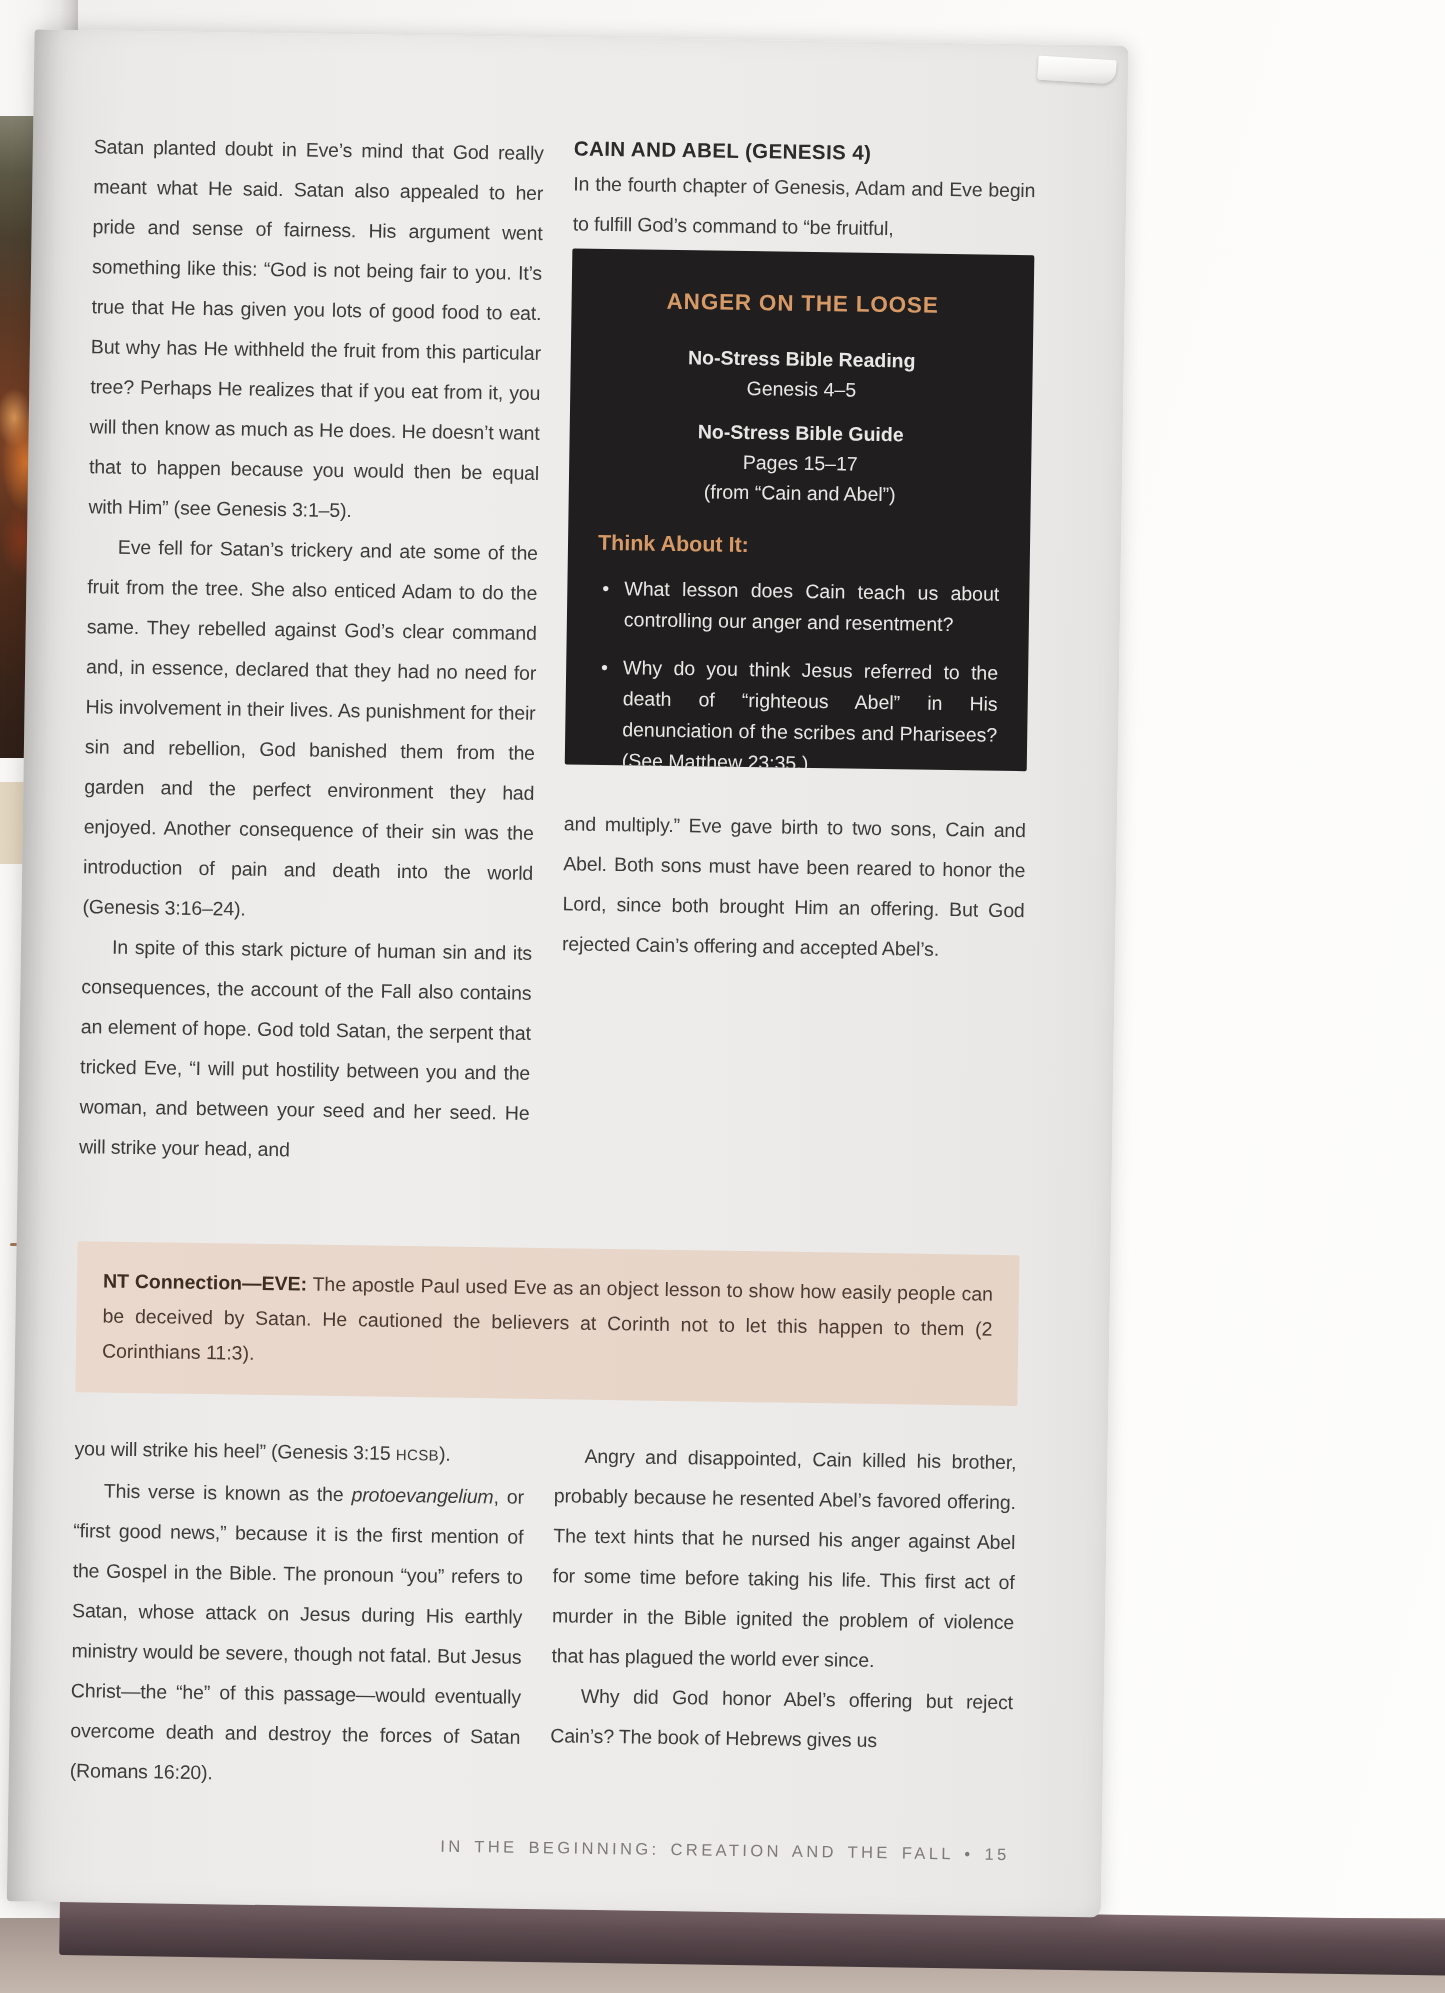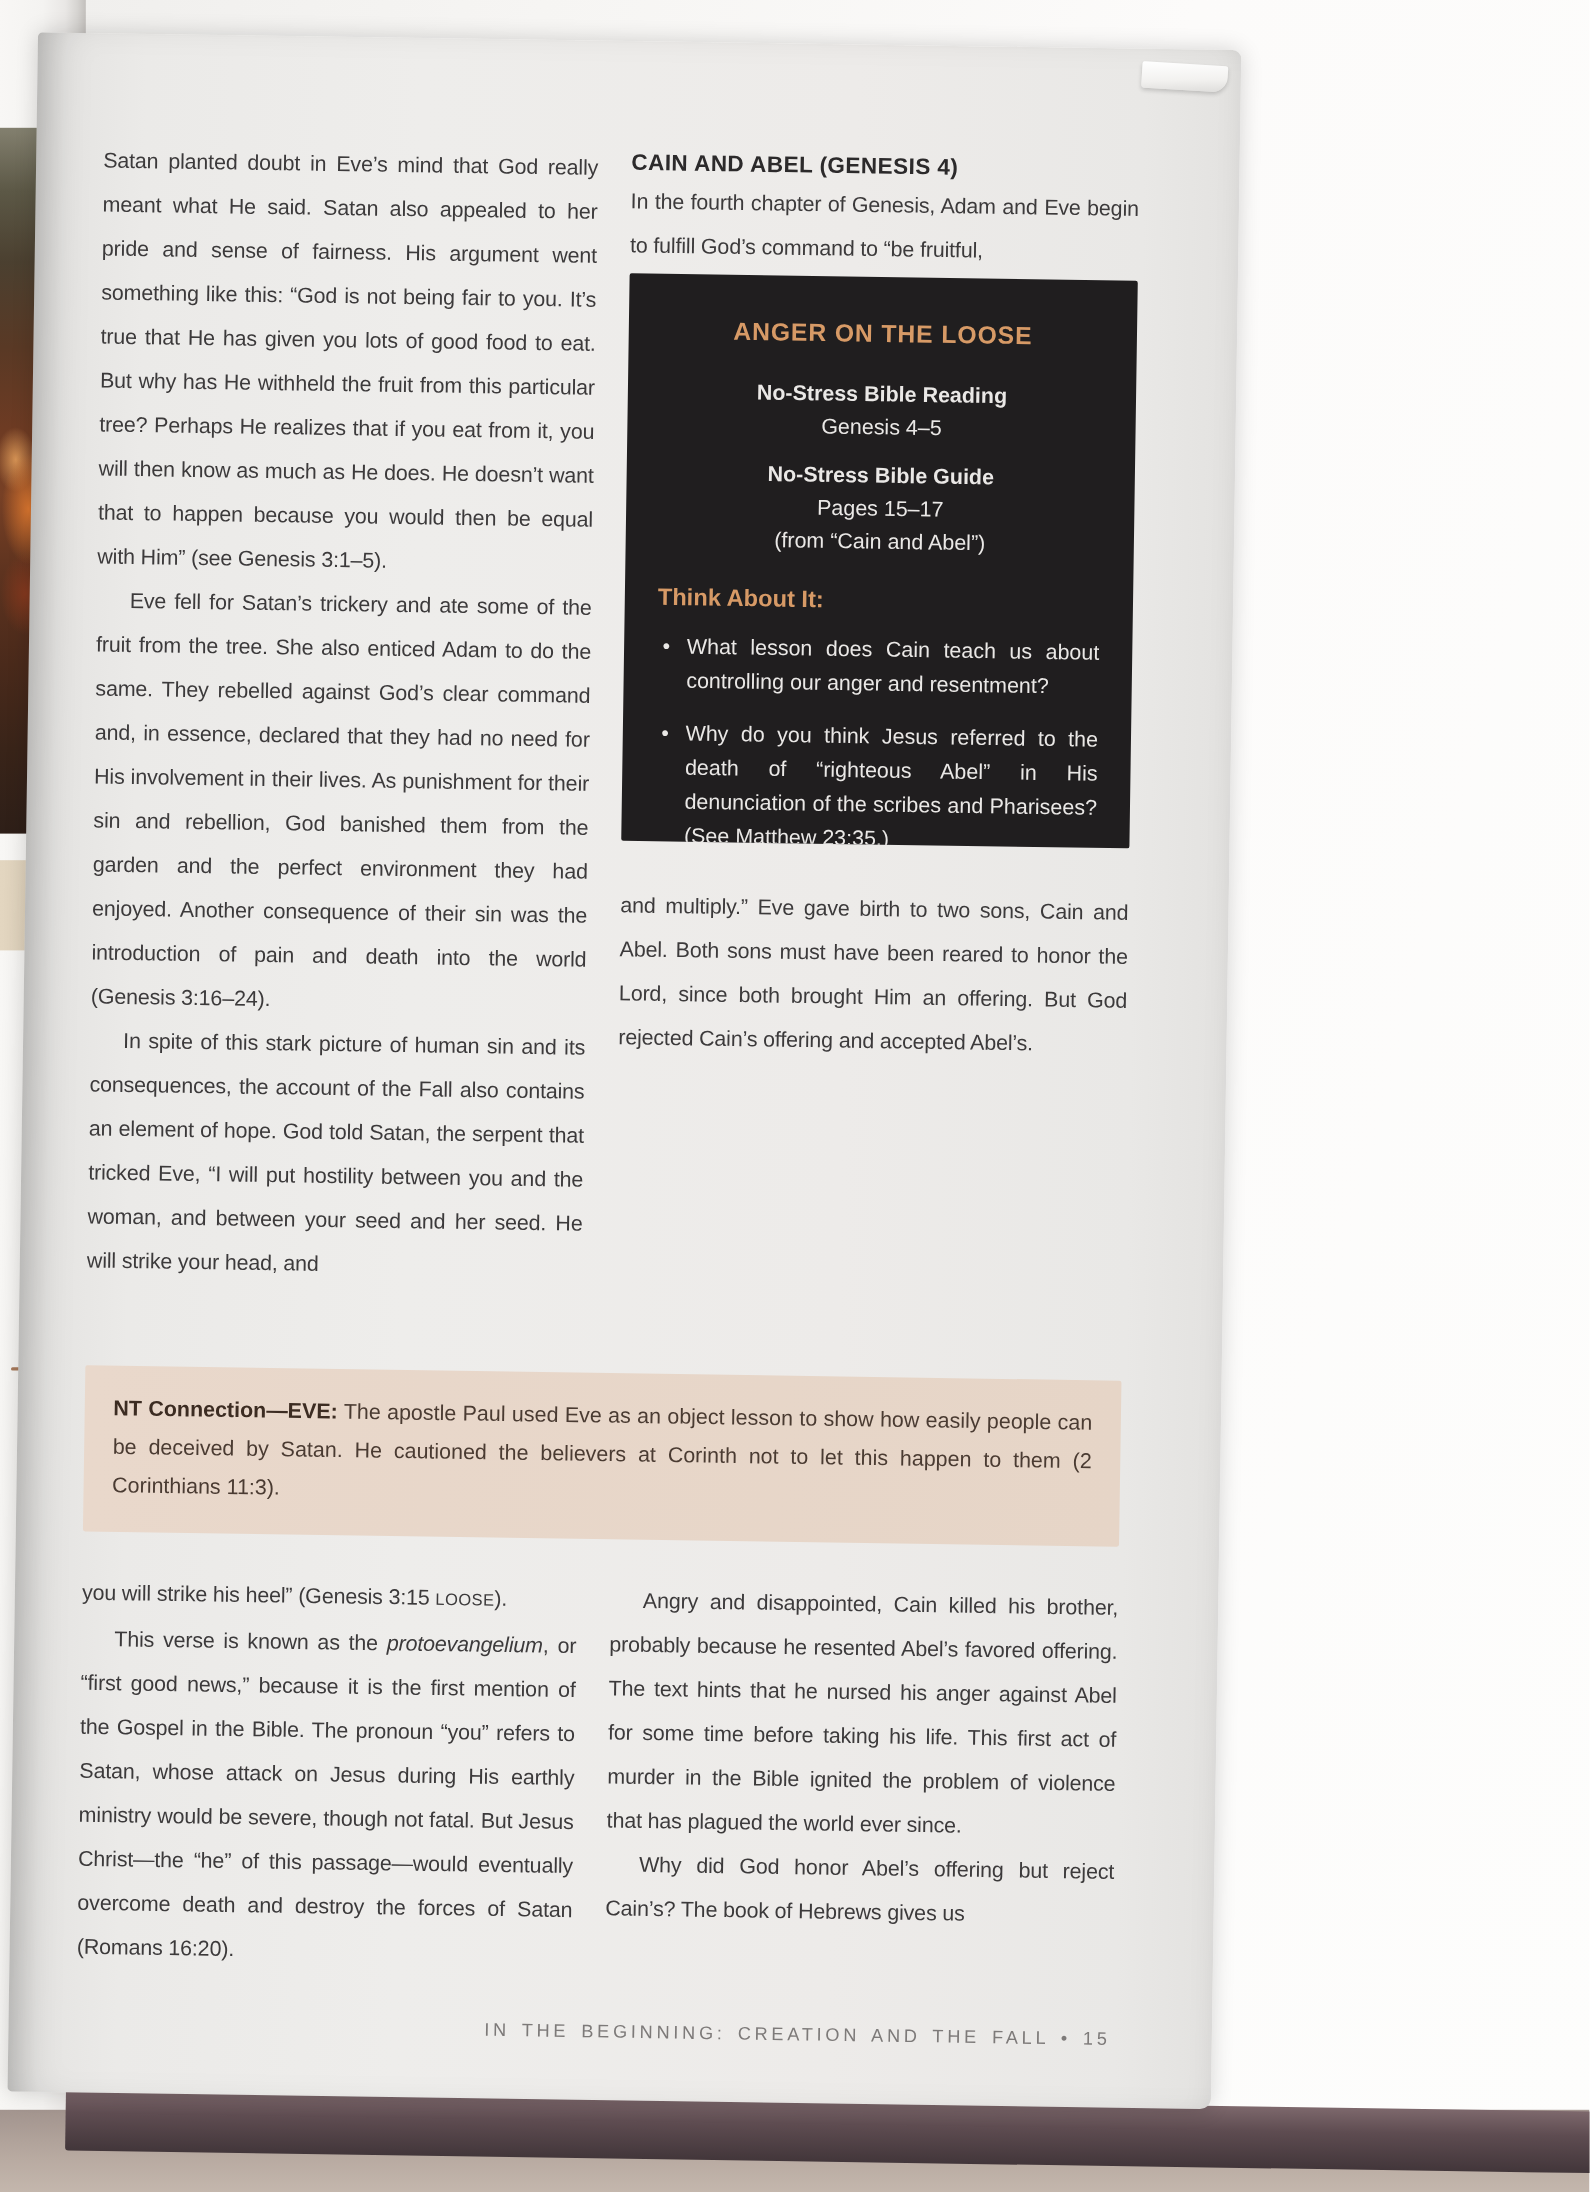--- a/index.html
+++ b/index.html
@@ -170,21 +170,21 @@
       <p class="continuation">and multiply.” Eve gave birth to two sons, Cain and Abel. Both sons must have been reared to honor the Lord, since both brought Him an offering. But God rejected Cain’s offering and accepted Abel’s.</p>
     </div>
   </div>
 
   <div class="nt-box">
     <span class="nt-label">NT Connection—EVE:</span><span> The apostle Paul used Eve as an object lesson to show how easily people can be deceived by Satan. He cautioned the believers at Corinth not to let this happen to them (2 Corinthians 11:3).</span>
   </div>
 
   <div class="columns-bottom">
     <div class="col-l body-text">
-      <p><span>you will strike his heel” (Genesis 3:15 </span><span class="sc">LOOSE</span><span>).</span></p>
+      <p><span>you will strike his heel” (Genesis 3:15 </span><span class="sc">HCSB</span><span>).</span></p>
       <p class="indent"><span>This verse is known as the </span><span class="ital">protoevangelium</span><span>, or “first good news,” because it is the first mention of the Gospel in the Bible. The pronoun “you” refers to Satan, whose attack on Jesus during His earthly ministry would be severe, though not fatal. But Jesus Christ—the “he” of this passage—would eventually overcome death and destroy the forces of Satan (Romans 16:20).</span></p>
     </div>
     <div class="col-r body-text">
       <p class="indent">Angry and disappointed, Cain killed his brother, probably because he resented Abel’s favored offering. The text hints that he nursed his anger against Abel for some time before taking his life. This first act of murder in the Bible ignited the problem of violence that has plagued the world ever since.</p>
       <p class="indent">Why did God honor Abel’s offering but reject Cain’s? The book of Hebrews gives us</p>
     </div>
   </div>
 
   <div class="page-footer">IN THE BEGINNING: CREATION AND THE FALL • 15</div>
 </div>

